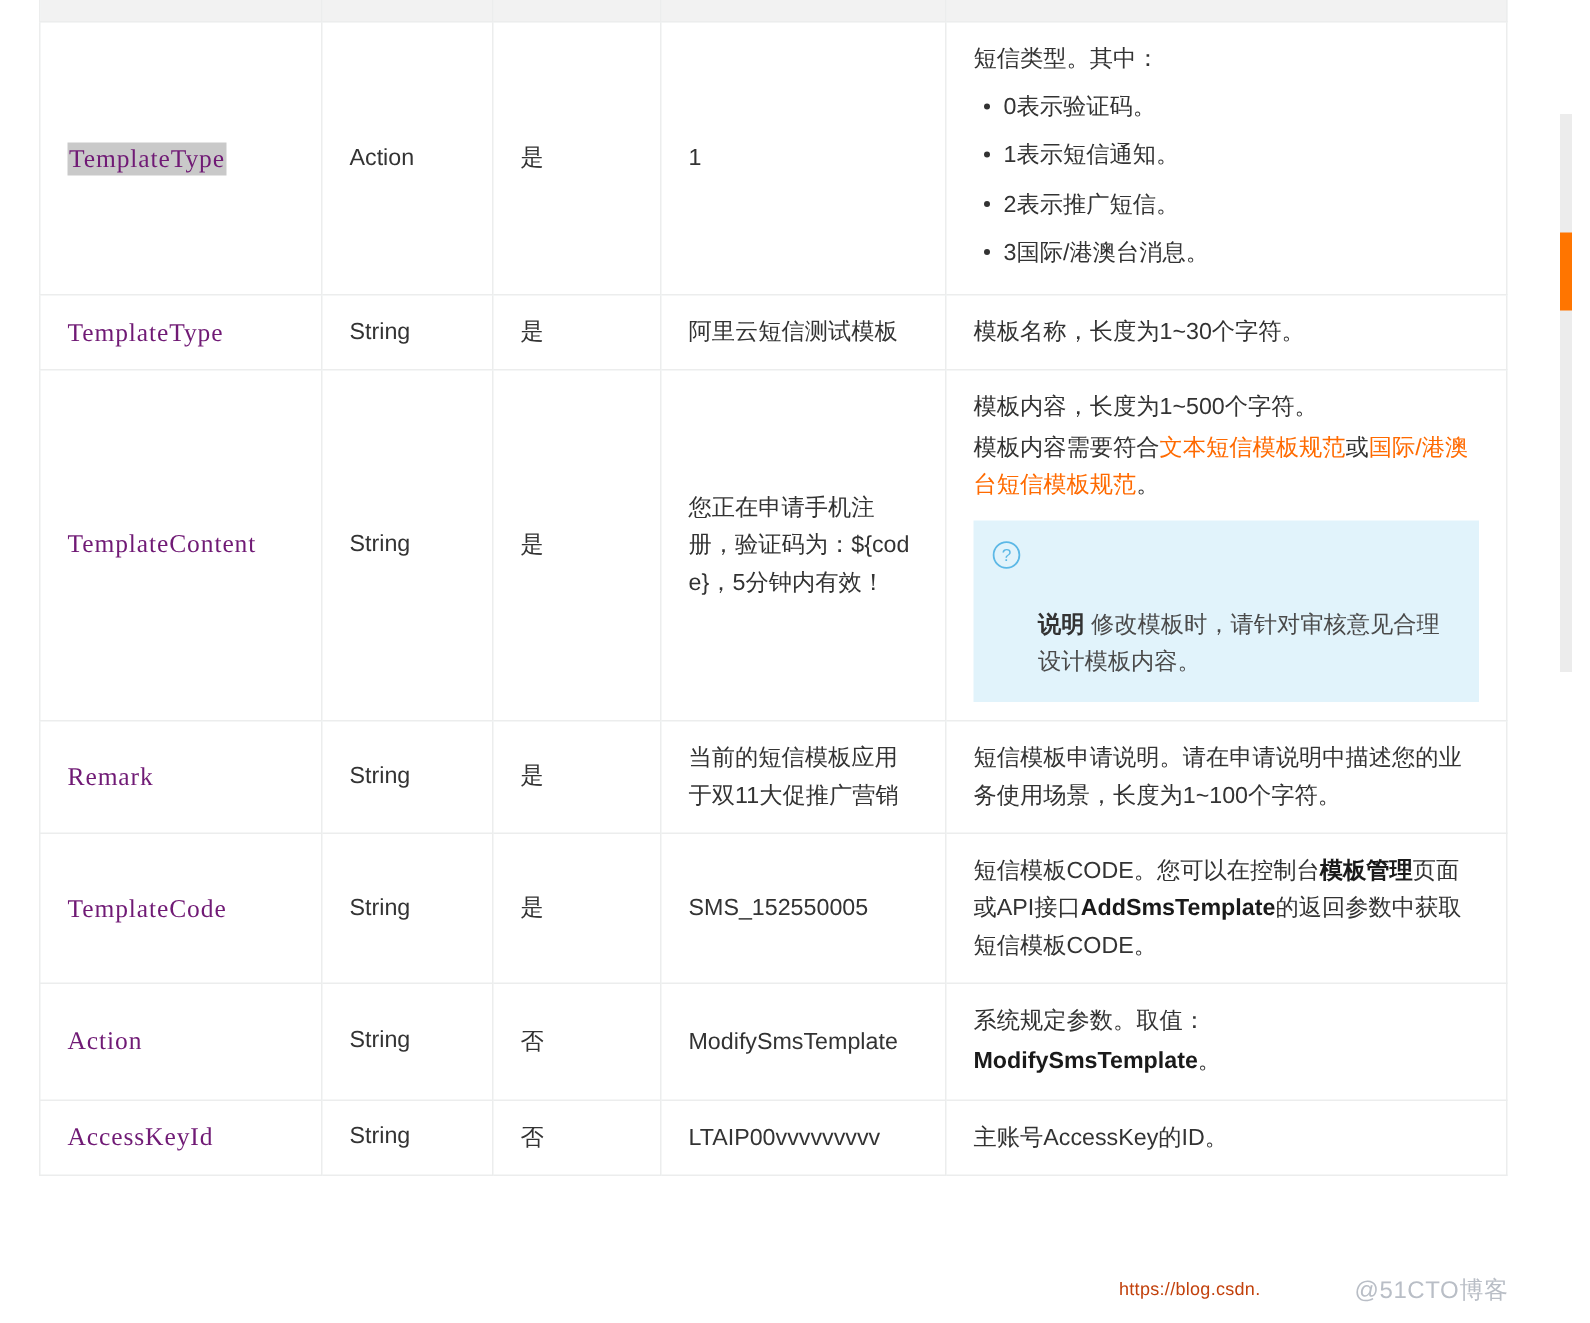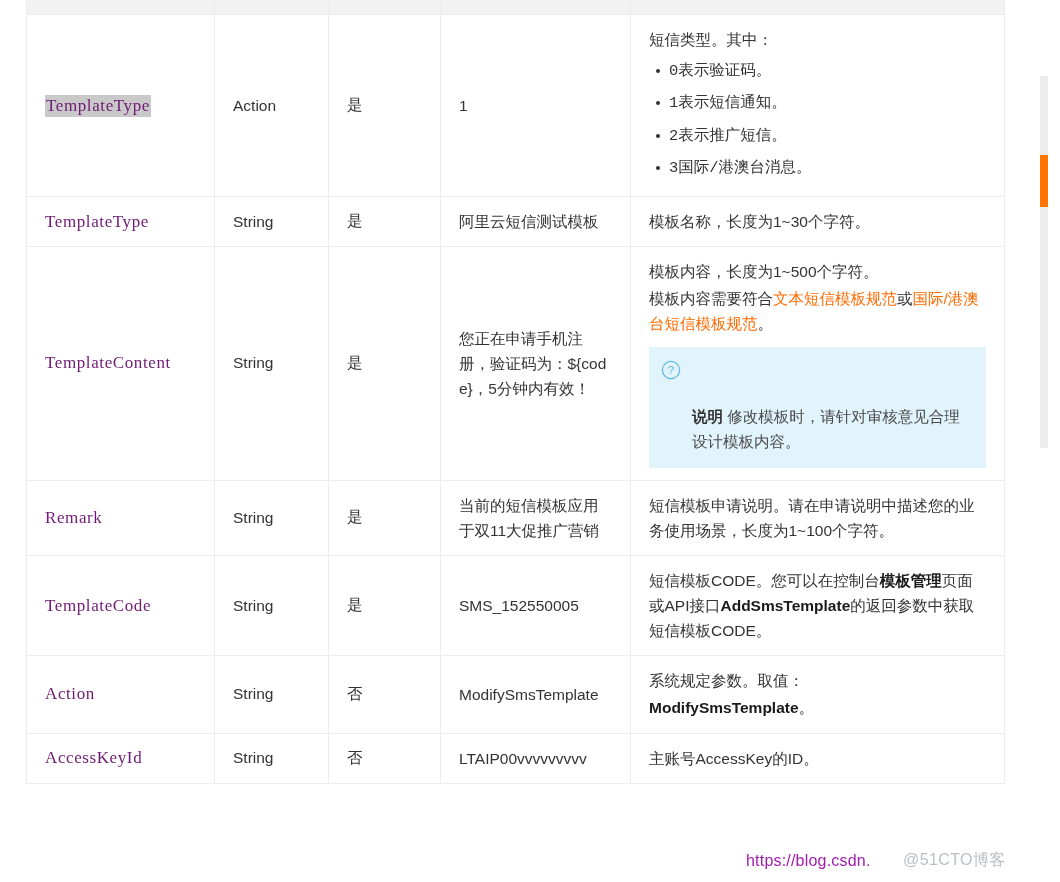--- a/index.html
+++ b/index.html
@@ -102,21 +102,20 @@
 
   .desc ul {
     margin: 8px 0 0 0;
     padding-left: 20px;
     list-style: none;
   }
   .desc ul li {
     position: relative;
     margin: 0 0 9px 0;
     line-height: 1.5;
-    font-family: Liberation Mono, monospace;
   }
   .desc ul li:last-child { margin-bottom: 4px; }
   .desc ul li:before {
     content: "";
     position: absolute;
     left: -13px;
     top: 9px;
     width: 4px;
     height: 4px;
     border-radius: 50%;
@@ -174,22 +173,22 @@
     width: 8px;
     height: 52px;
     background: #ff7500;
   }
 
   
   .wm-csdn {
     position: absolute;
     left: 746px;
     top: 852px;
-    font-size: 16px;
-    color: #a21caf;
+    font-size: 12px;
+    color: #c2410c;
     letter-spacing: 0.2px;
     white-space: nowrap;
   }
   .wm-cto {
     position: absolute;
     left: 903px;
     top: 850px;
     font-size: 16px;
     color: #b9bec6;
     letter-spacing: 0.4px;

